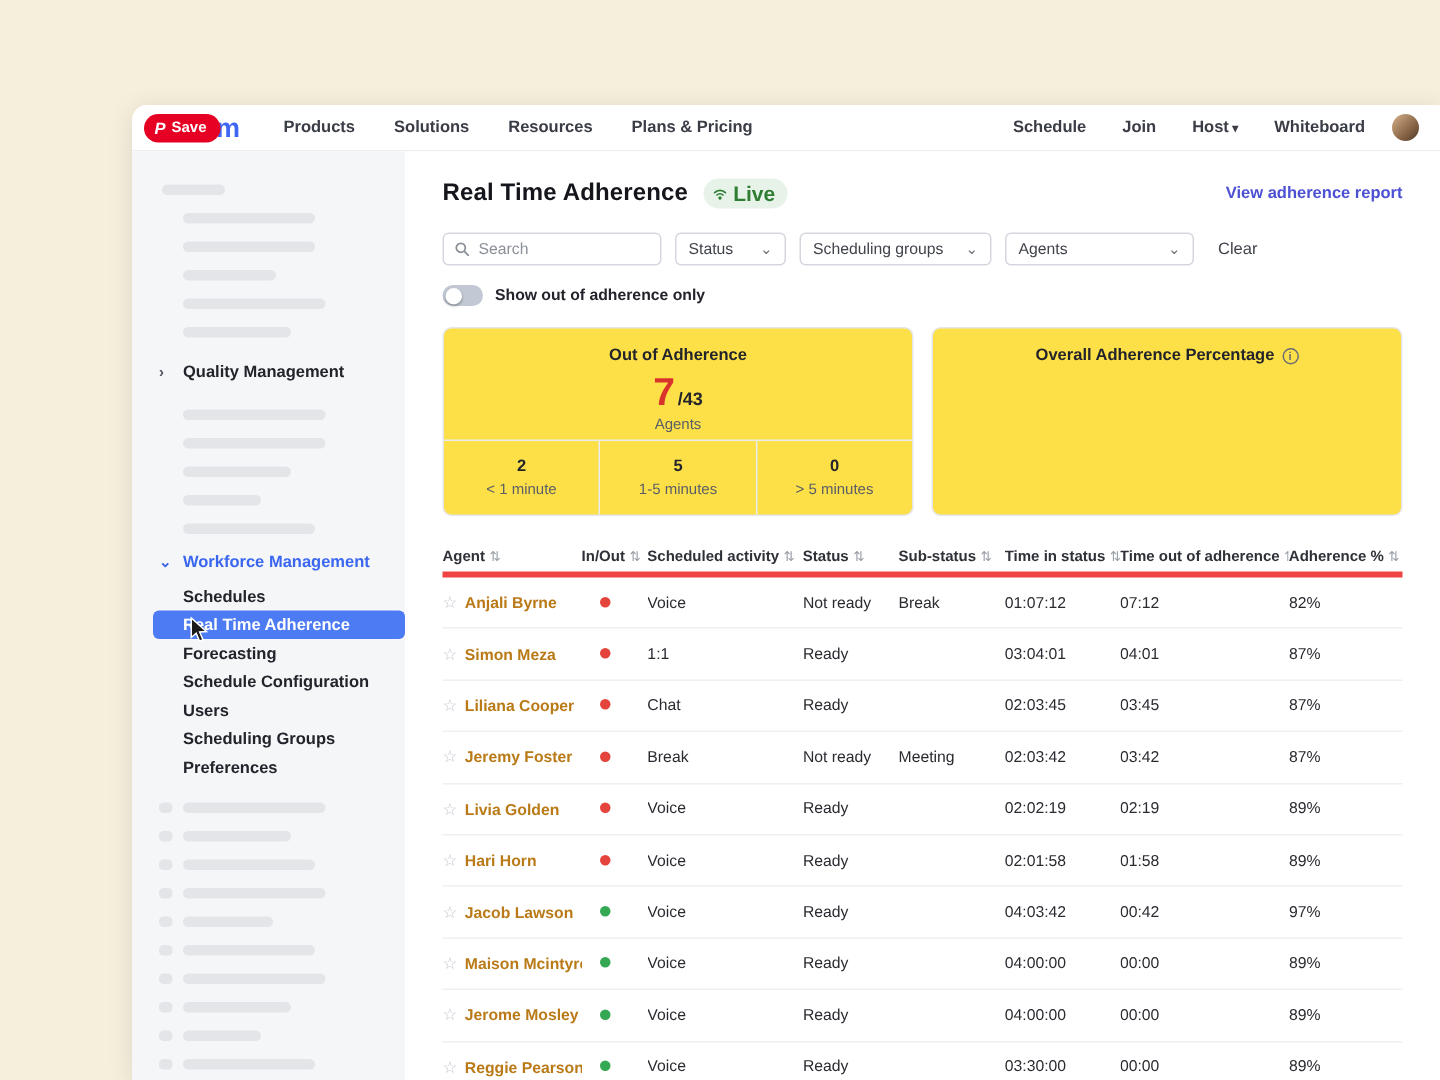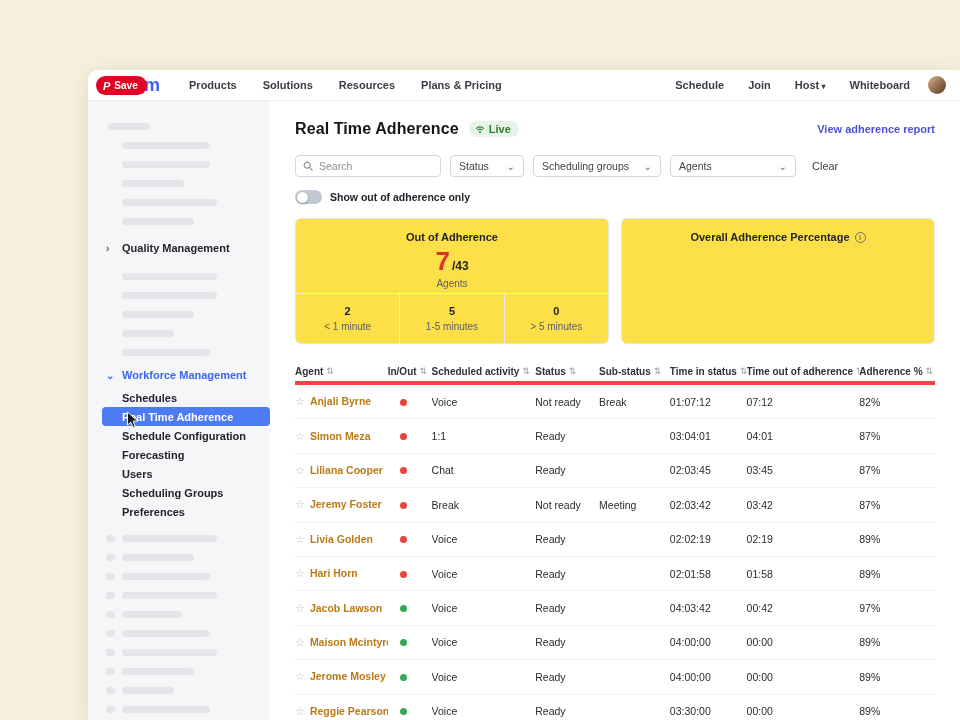--- a/index.html
+++ b/index.html
@@ -42,21 +42,21 @@
   .sk-group-bottom { padding-top:8px; }
   .sk-row { display:flex; align-items:center; gap:7px; padding-left:18px; height:19px; }
   .sk-dash { width:9px; height:7px; border-radius:3px; background:#e3e5e9; }
   .sk-row .sk { margin:0; }
 
   
   .main { position:absolute; left:182px; top:31px; right:0; bottom:0; background:#fff;
           padding:18px 25px 0 25px; overflow:hidden; }
   .header-row { display:flex; align-items:center; height:20px; }
   .page-title { font-size:16px; font-weight:800; color:#15161c; letter-spacing:.1px; }
-  .live-badge { margin-left:10px; background:#e7f3e9; color:#2e7d32; font-size:11px; font-weight:700;
+  .live-badge { margin-left:10px; background:#e7f3e9; color:#2e7d32; font-size:14px; font-weight:700;
                 border-radius:10px; padding:2px 8px 2px 6px; display:flex; align-items:center; gap:4px; }
   .report-link { margin-left:auto; font-size:11px; font-weight:600; color:#4c50d3; }
 
   .filter-row { display:flex; align-items:center; margin-top:16px; gap:9px; }
   .search-box { width:146px; height:22px; border:1px solid #d4d7dd; border-radius:4px;
                 display:flex; align-items:center; gap:6px; padding:0 7px; color:#8a8f98; font-size:10.5px; }
   .select { height:22px; border:1px solid #d4d7dd; border-radius:4px; display:flex; align-items:center;
             justify-content:space-between; padding:0 8px; font-size:10.5px; color:#41434c; }
   .sel-status { width:74px; } .sel-groups { width:128px; } .sel-agents { width:126px; }
   .sel-chev { font-size:10px; color:#6a6d74; margin-left:8px; }
@@ -158,22 +158,22 @@
         <div class="sk" style="width:52px"></div>
         <div class="sk" style="width:88px"></div>
       </div>
     <div class="side-row wm">
       <span class="chev">⌄</span>
       <span>Workforce Management</span>
     </div>
     <div>
         <div class="wm-child">Schedules</div>
         <div class="wm-child selected">Real Time Adherence</div>
+        <div class="wm-child">Forecasting</div>
         <div class="wm-child">Schedule Configuration</div>
-        <div class="wm-child">Forecasting</div>
         <div class="wm-child">Users</div>
         <div class="wm-child">Scheduling Groups</div>
         <div class="wm-child">Preferences</div>
       </div>
     <div class="sk-group-bottom">
         <div class="sk-row">
           <div class="sk-dash"></div>
           <div class="sk" style="width:95px"></div>
         </div>
         <div class="sk-row">

